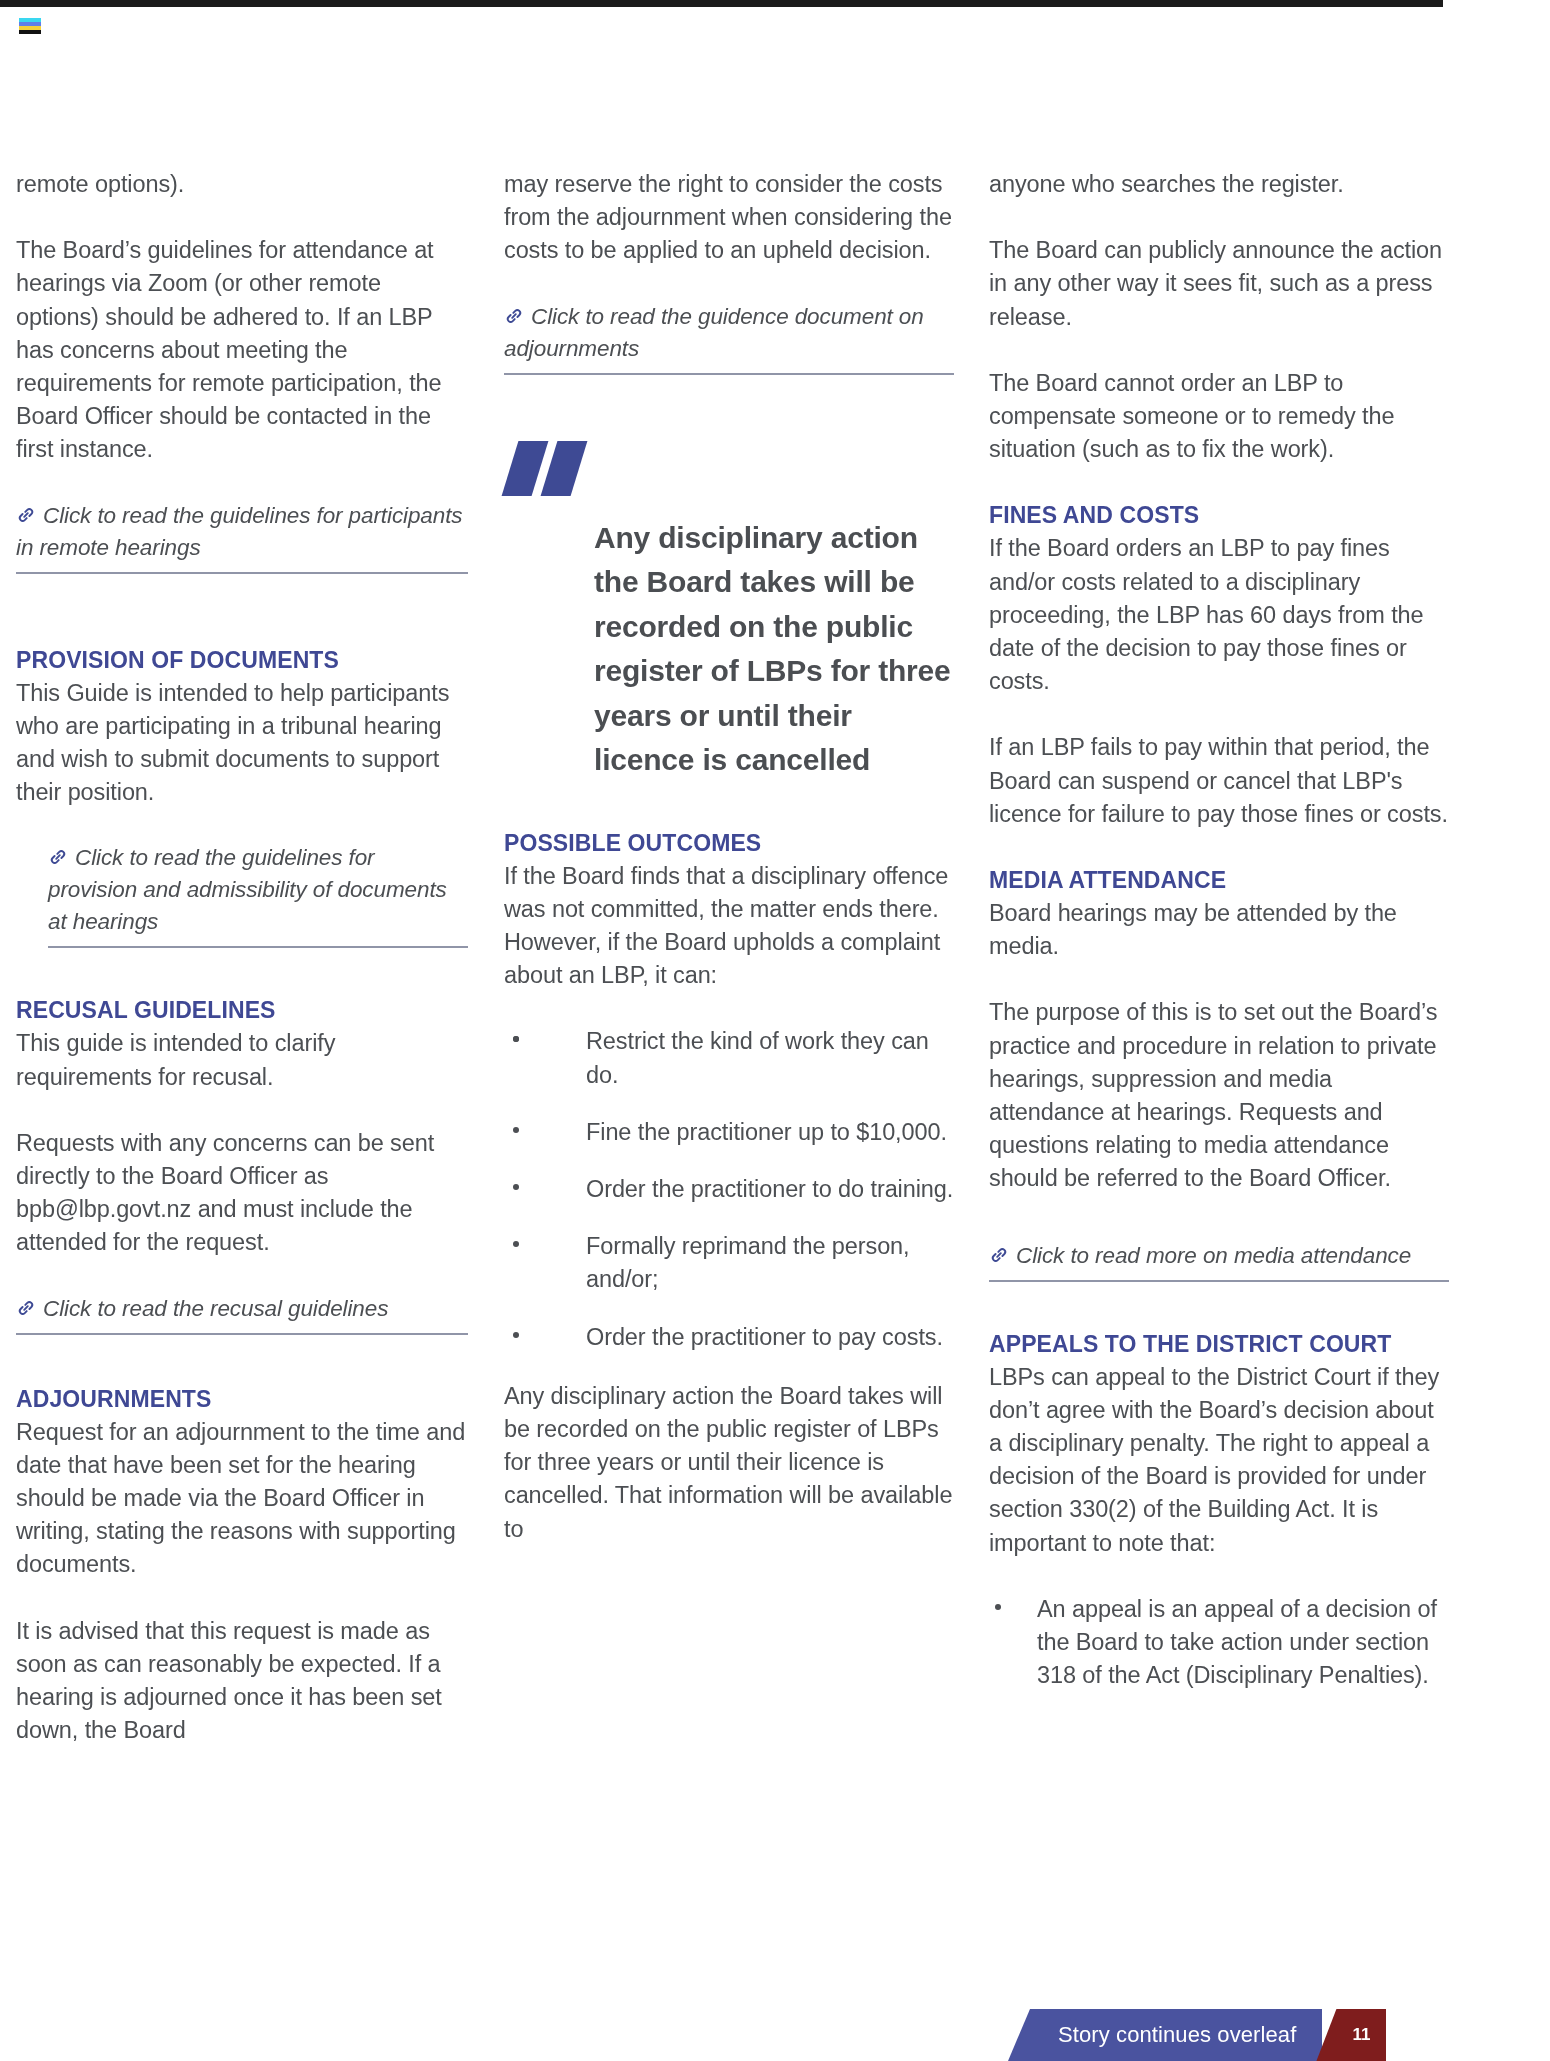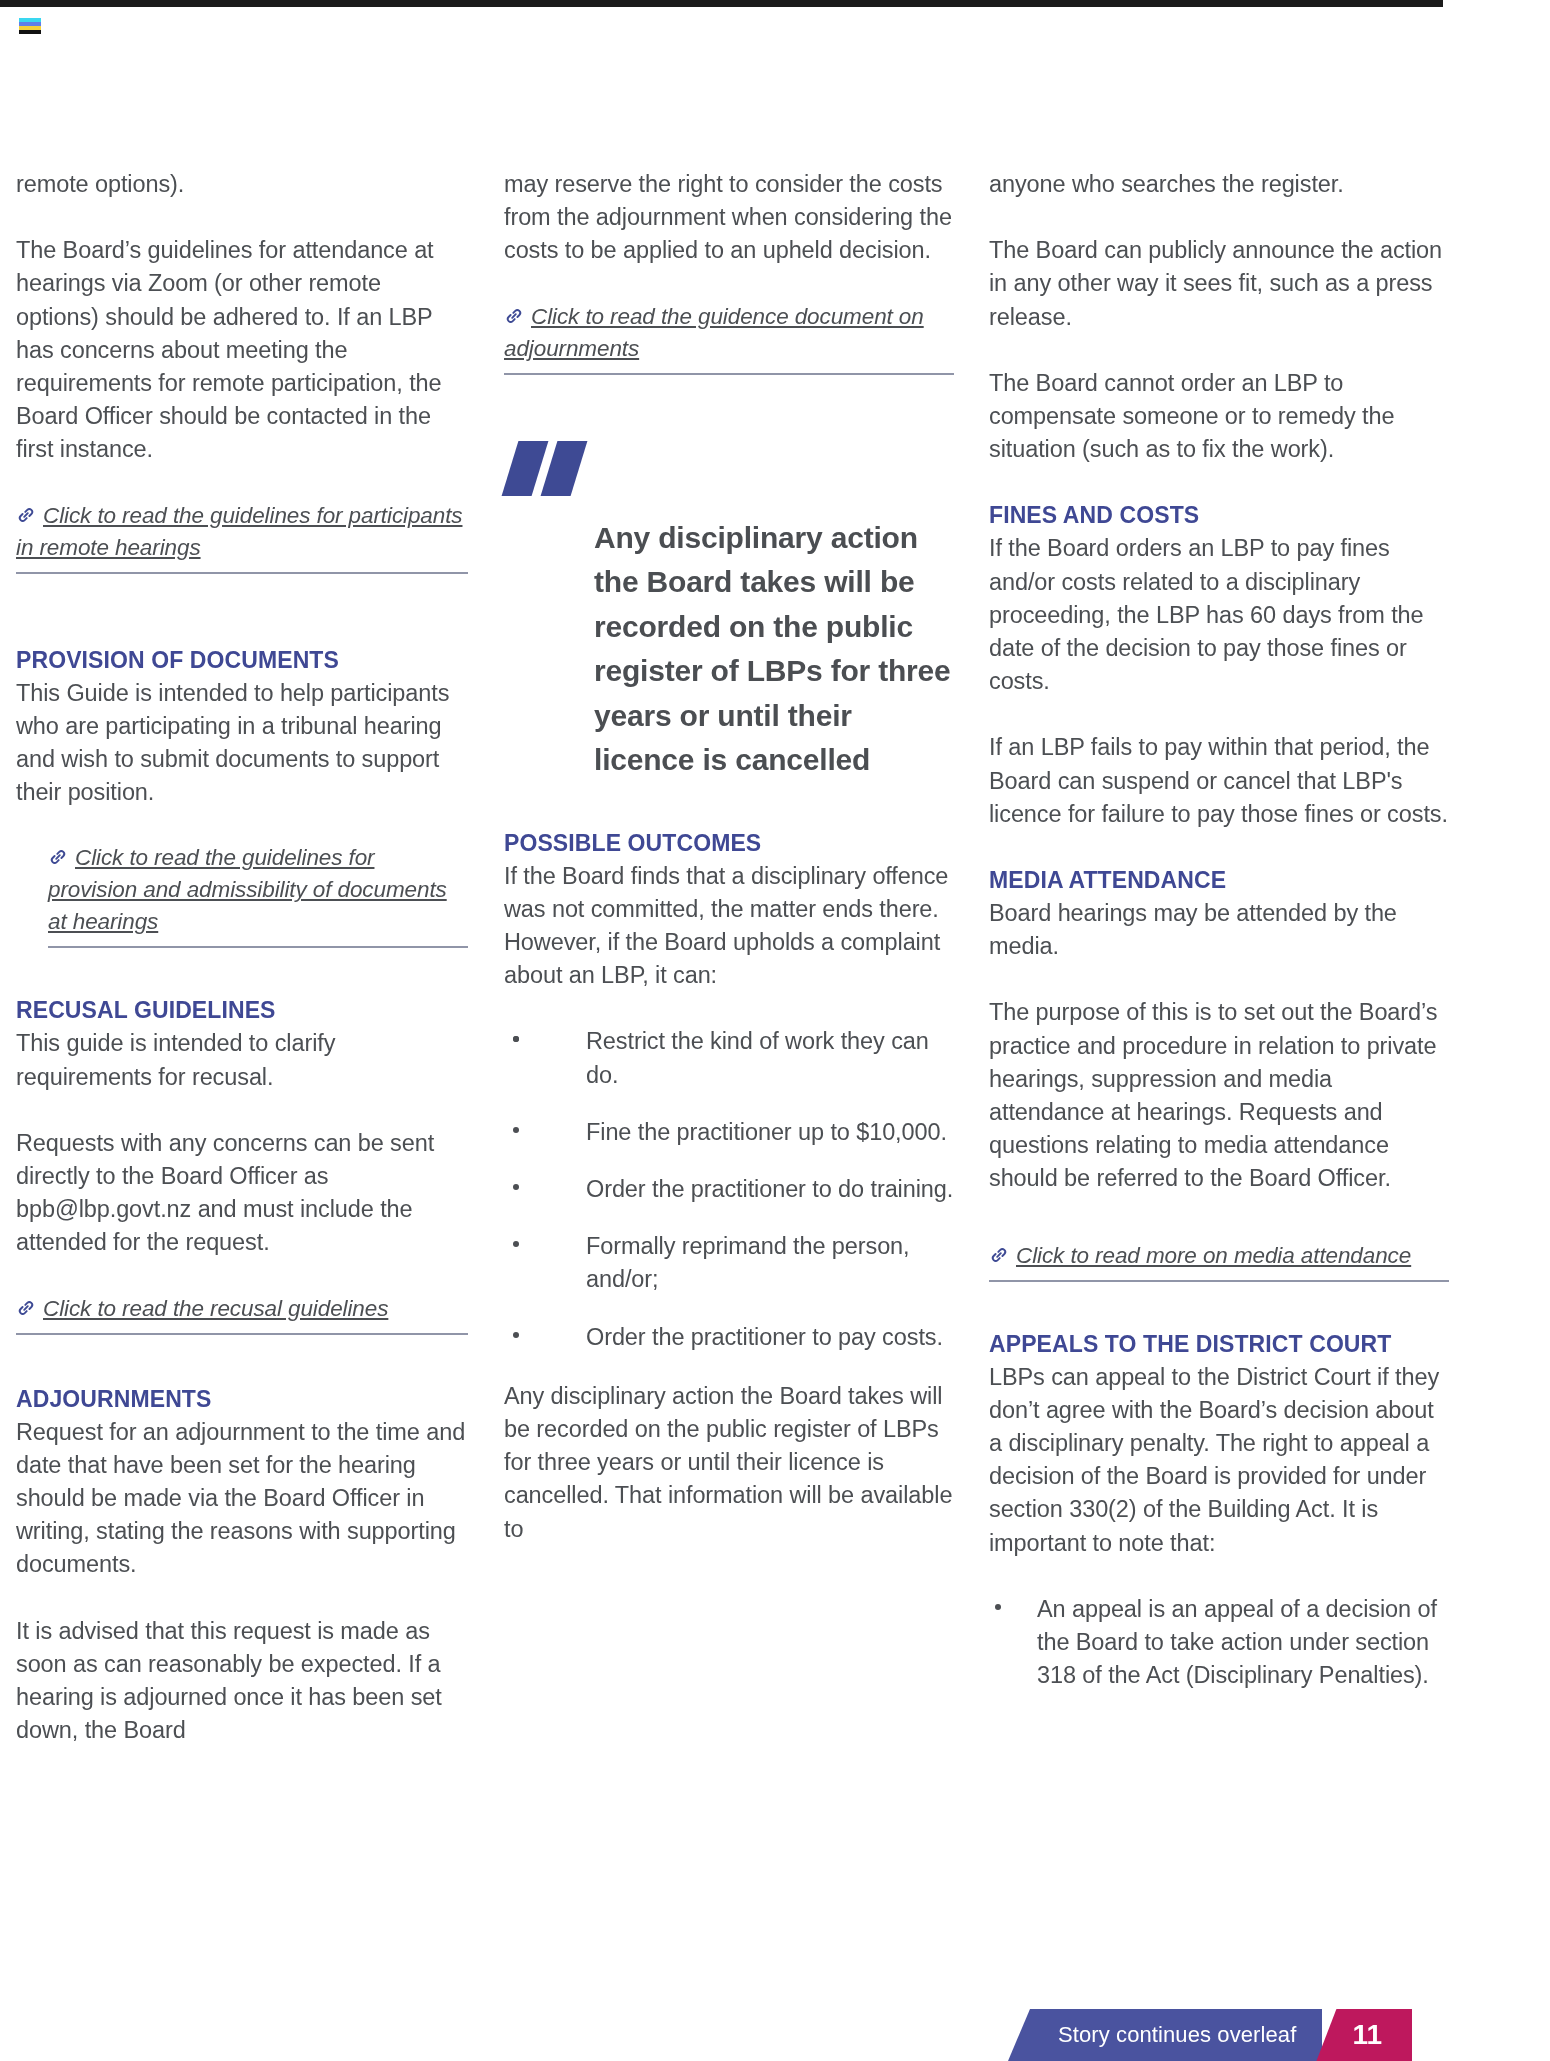--- a/index.html
+++ b/index.html
@@ -77,21 +77,20 @@
     margin: 14px 0 0 0;
     padding-bottom: 8px;
     border-bottom: 2px solid #9095a8;
   }
   .linkblock .ltext {
     font-size: 22.5px;
     line-height: 32px;
     font-style: italic;
     color: #4c4f53;
     letter-spacing: -0.1px;
-    text-decoration: underline;
   }
   .chain {
     display: inline-block;
     vertical-align: baseline;
     margin-right: 7px;
     position: relative;
     top: 2px;
   }
   .chain svg { display:block; }
 
@@ -154,26 +153,26 @@
     position: relative;
     background: #4a539f;
     color: #ffffff;
     font-size: 22px;
     line-height: 52px;
     padding: 0 26px 0 50px;
     letter-spacing: 0.1px;
     clip-path: polygon(22px 0, 100% 0, 100% 100%, 0 100%);
   }
   .footer .pagenum {
-    background: #be185d;
+    background: #7f1d1d;
     color: #ffffff;
-    font-size: 28px;
+    font-size: 17px;
     font-weight: bold;
     line-height: 52px;
-    padding: 0 30px 0 36px;
+    padding: 0 16px 0 36px;
     clip-path: polygon(20px 0, 100% 0, 100% 100%, 0 100%);
     margin-left: -6px;
   }
 </style>
 </head>
 <body>
 
 <div class="page">
 
   <div class="top-rule"></div>

